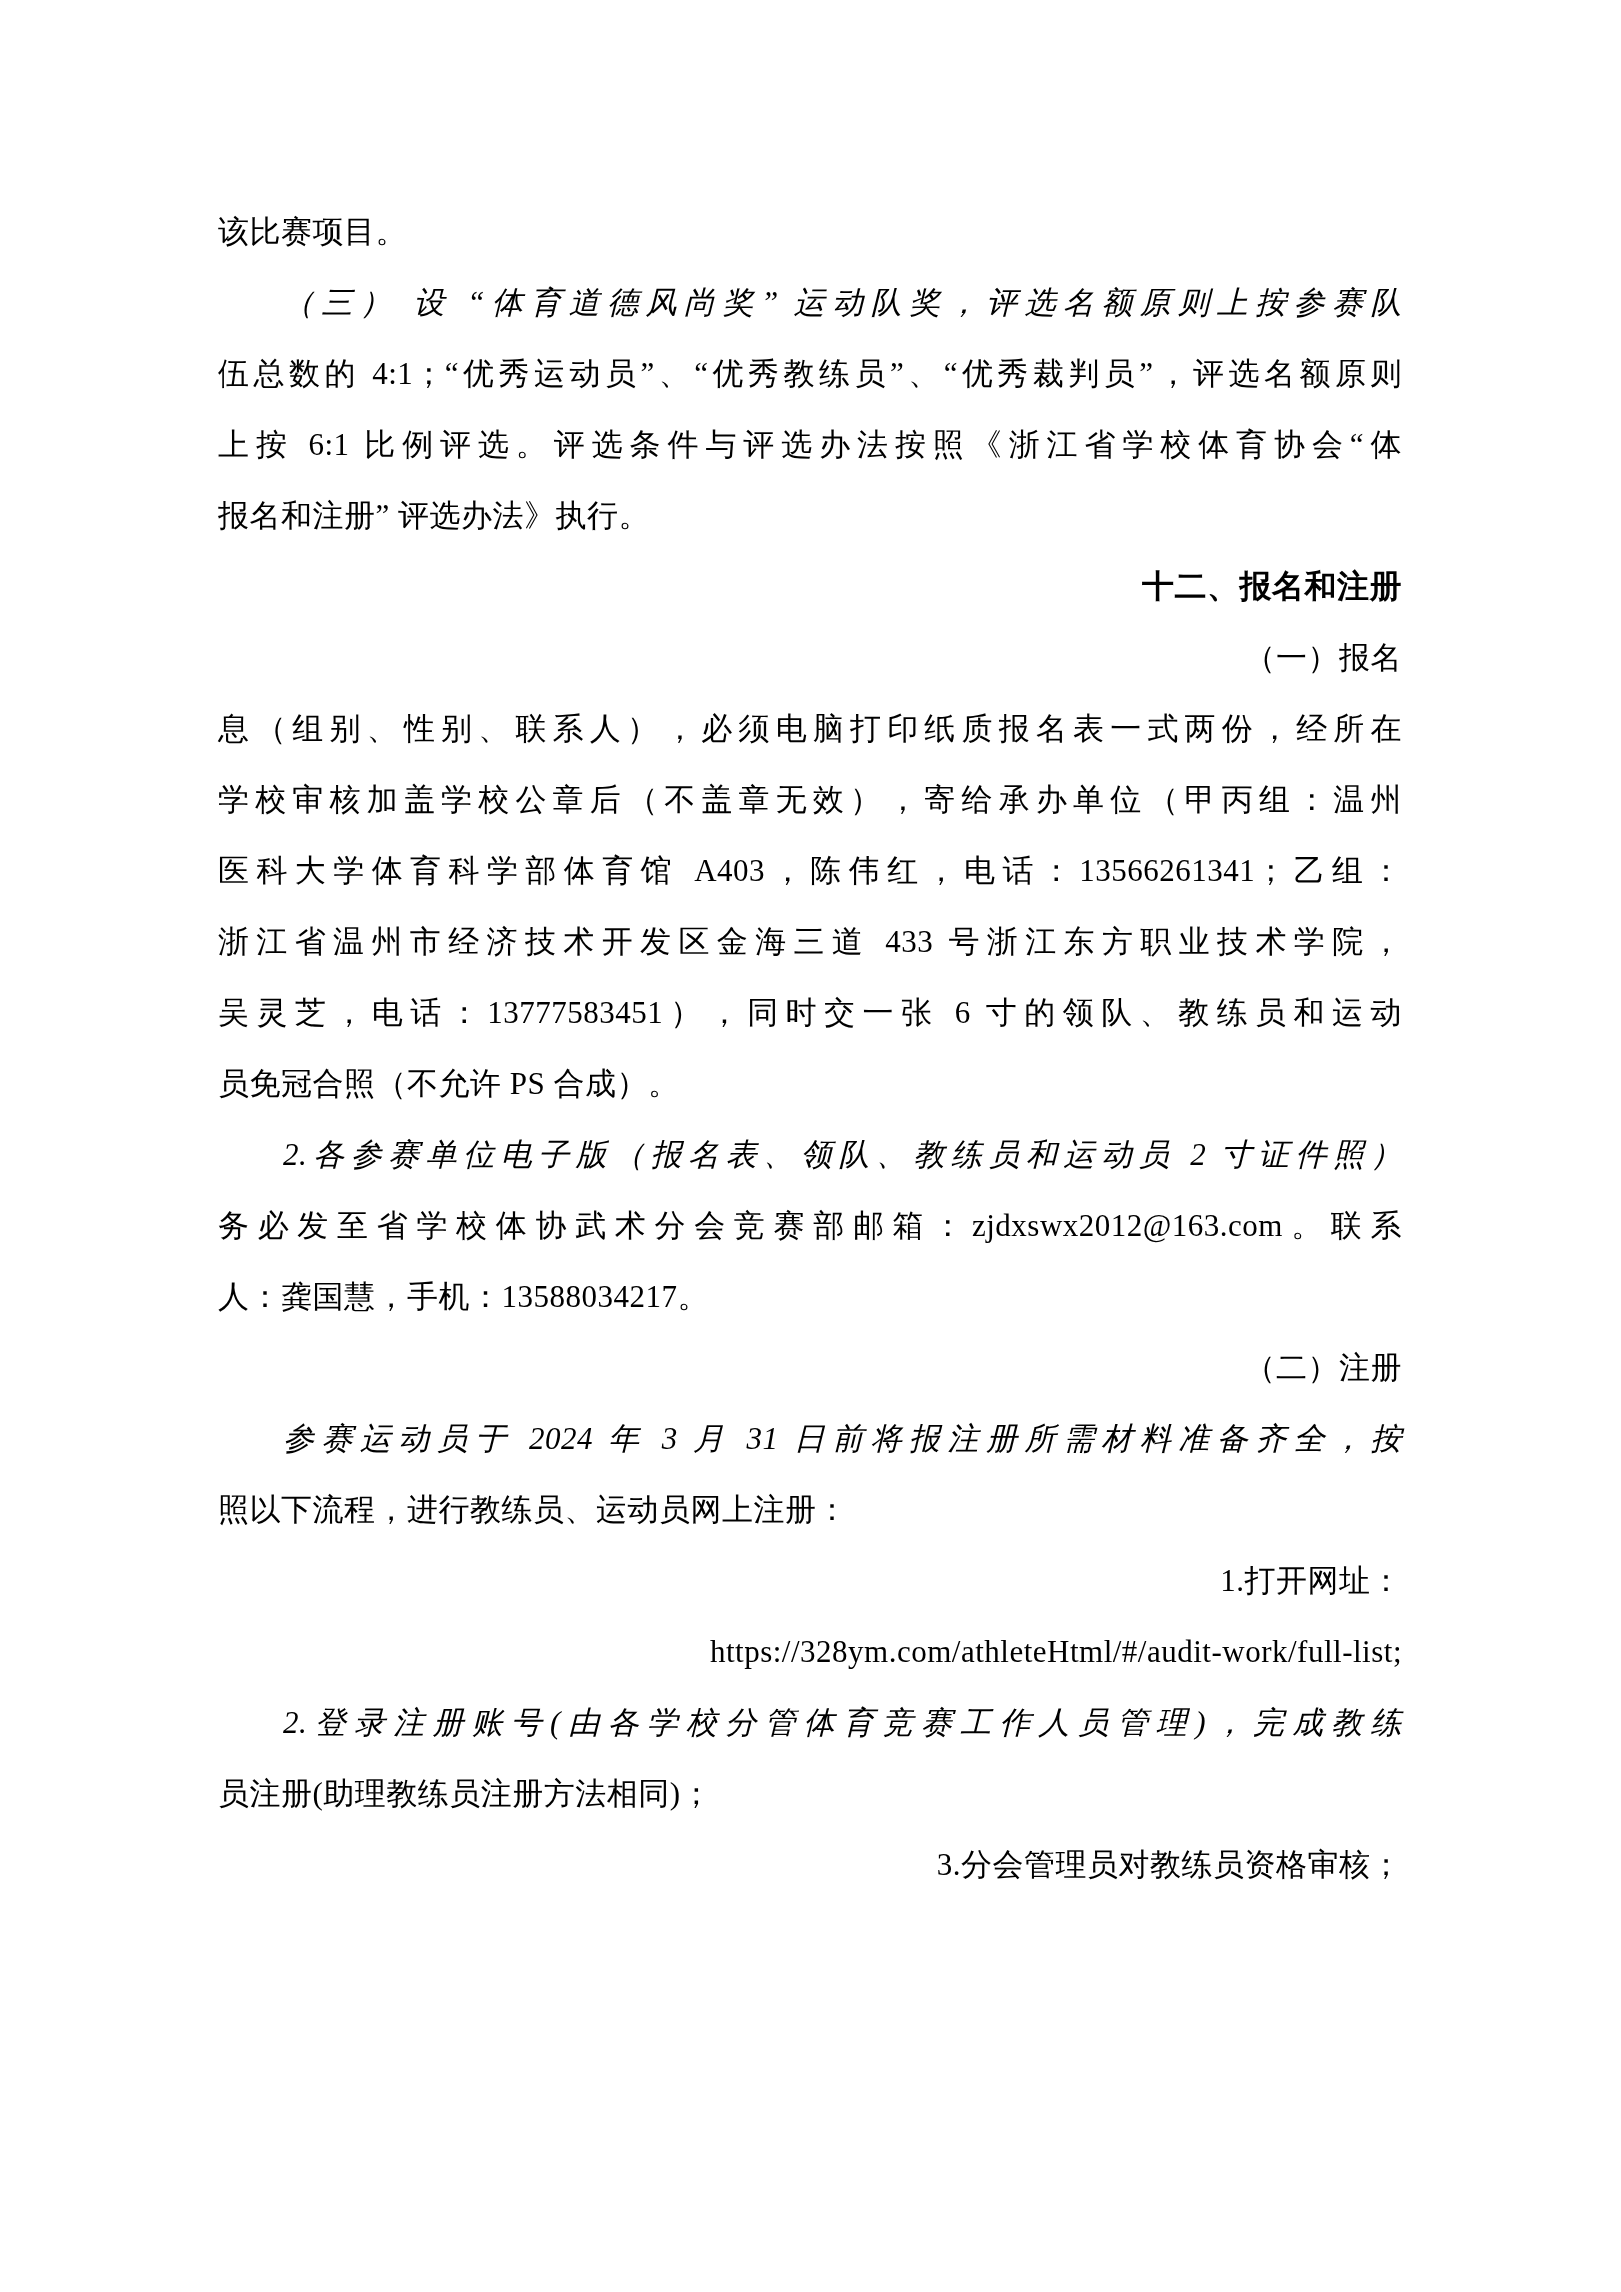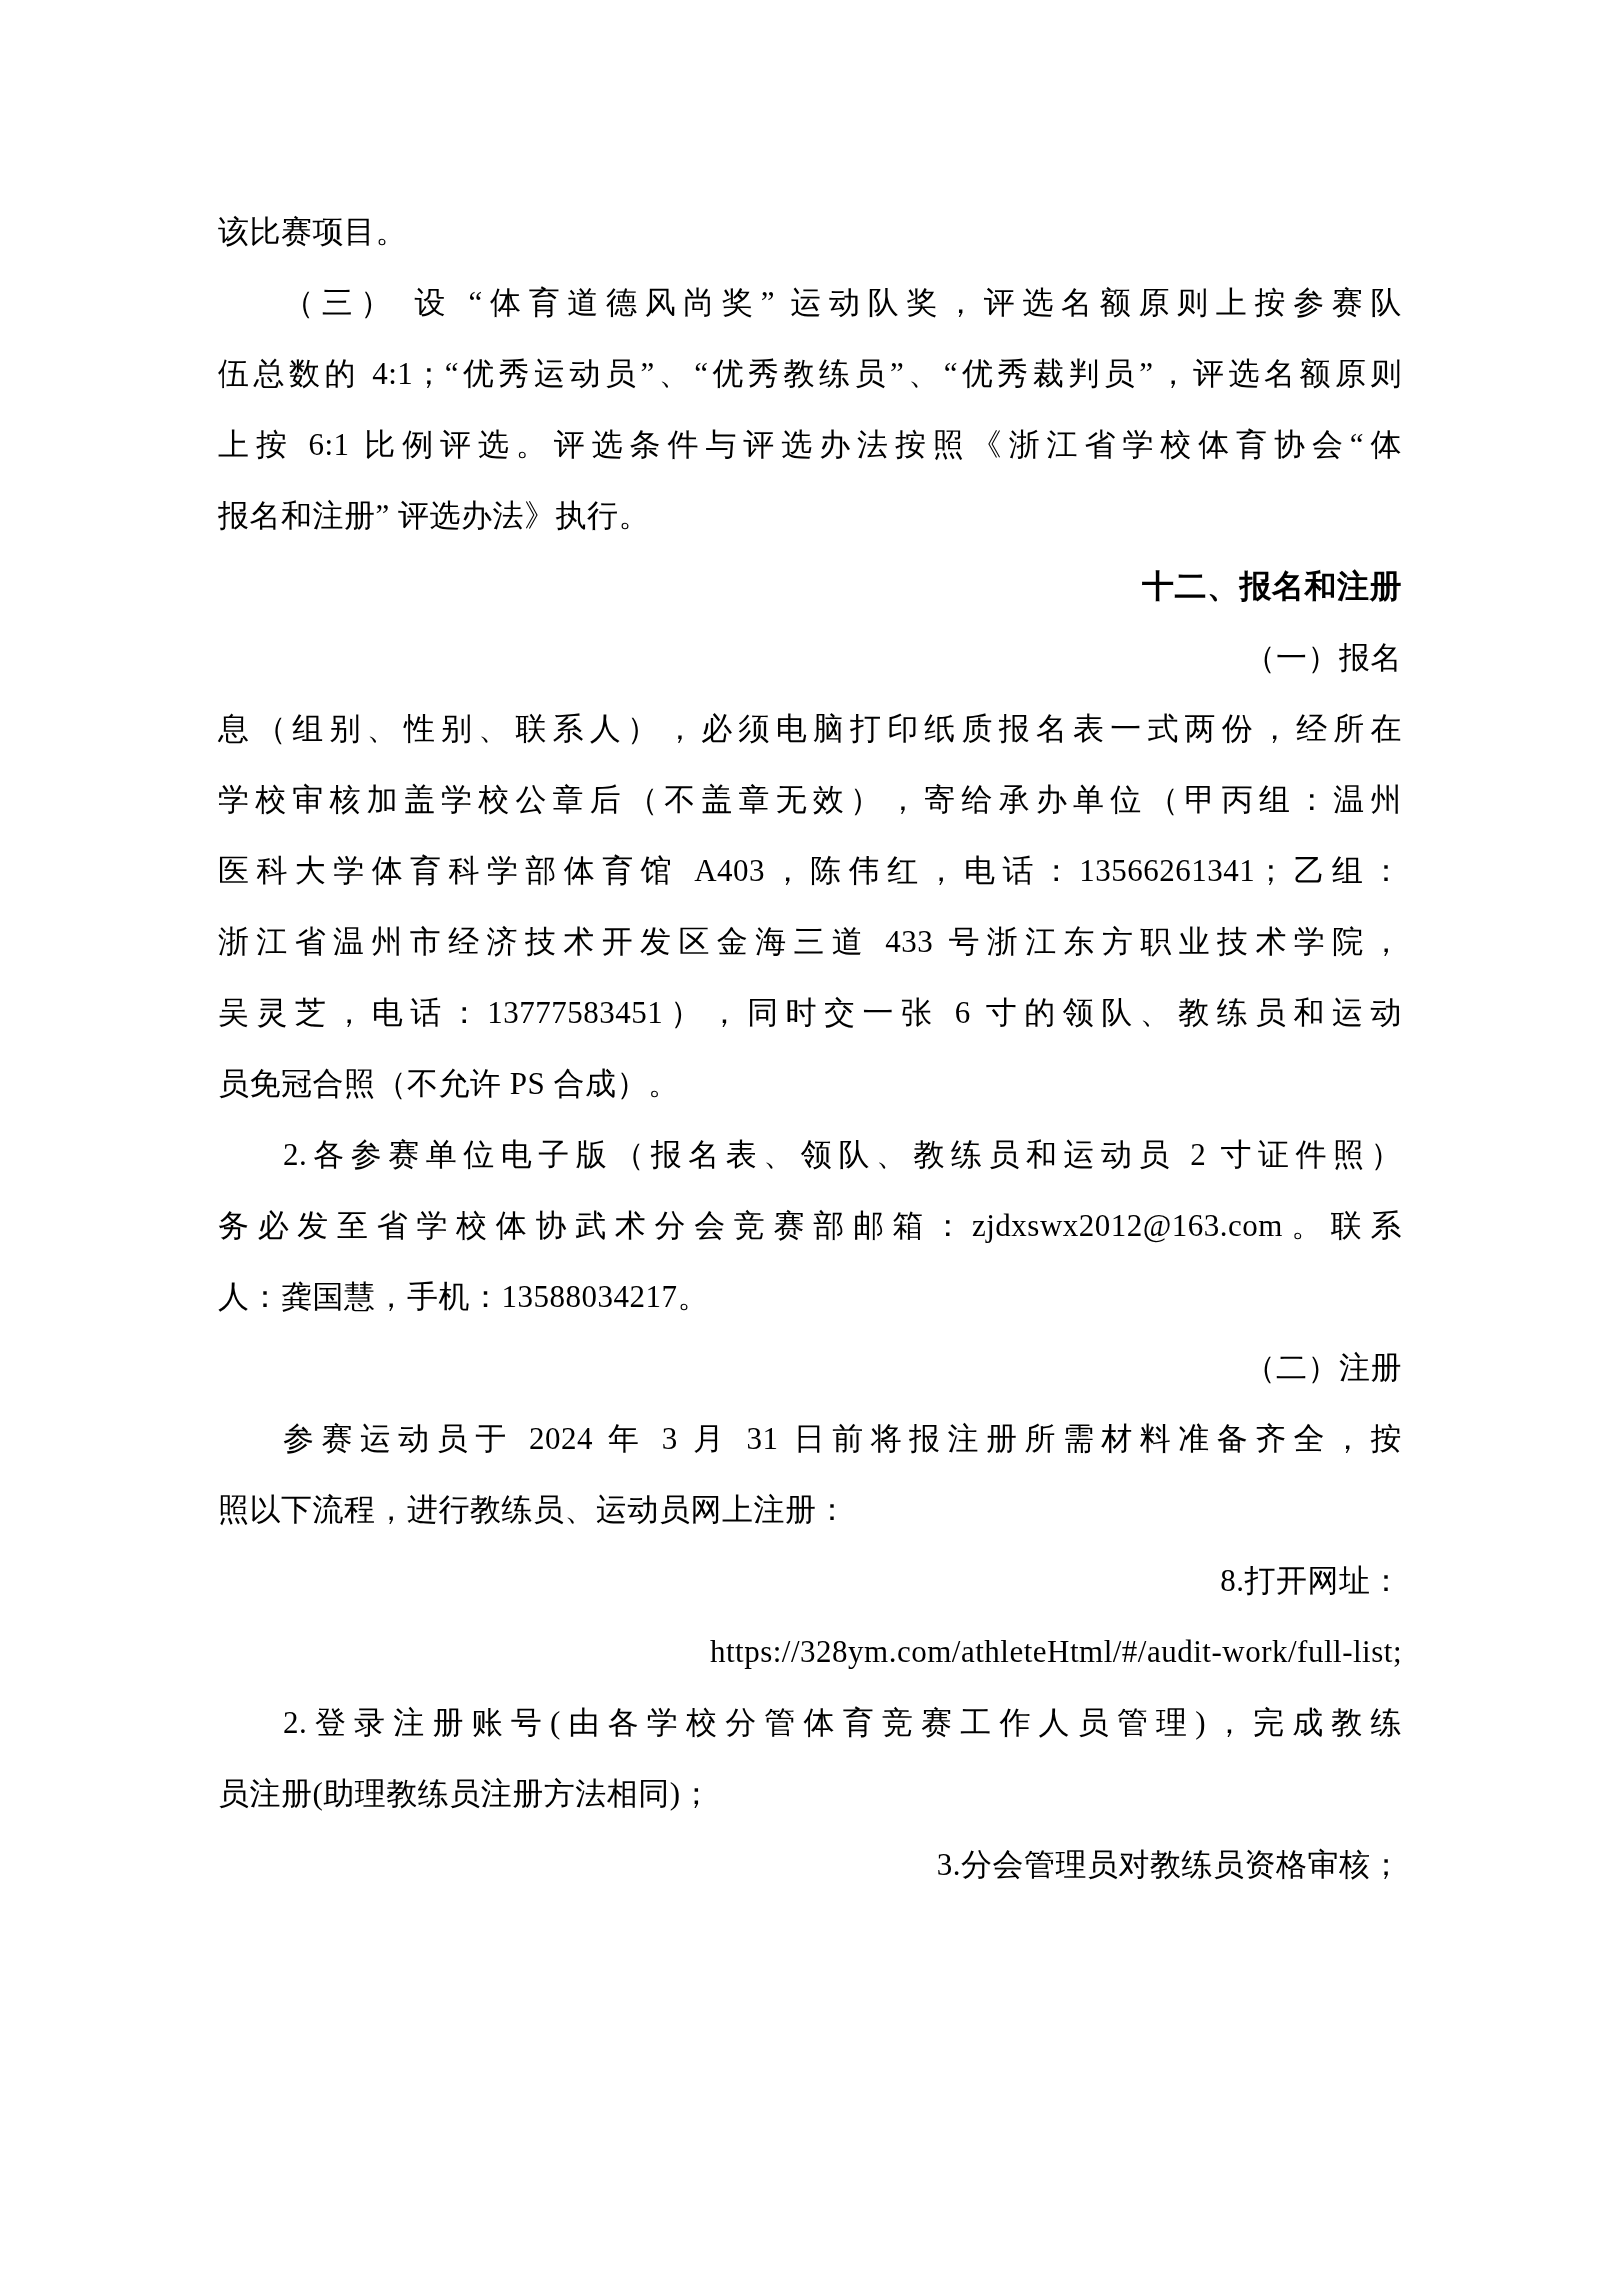--- a/index.html
+++ b/index.html
@@ -42,20 +42,21 @@
     text-align: right;
   }
   .text-line.justify {
     white-space: normal;
     text-align: justify;
     text-align-last: justify;
   }
   .text-line.justify.indent {
     padding-left: 0;
     text-indent: 65px;
+    font-style: italic;
   }
   .text-line.heading {
     font-family: "Liberation Sans", "DejaVu Sans", sans-serif;
     font-weight: 700;
     font-size: 32px;
   }
 </style>
 </head>
 <body>
 
@@ -73,20 +74,20 @@
       <div class="text-line justify">医科大学体育科学部体育馆 A403，陈伟红，电话：13566261341；乙组：</div>
       <div class="text-line justify">浙江省温州市经济技术开发区金海三道 433 号浙江东方职业技术学院，</div>
       <div class="text-line justify">吴灵芝，电话：13777583451），同时交一张 6 寸的领队、教练员和运动</div>
       <div class="text-line">员免冠合照（不允许 PS 合成）。</div>
       <div class="text-line indent justify">2.各参赛单位电子版（报名表、领队、教练员和运动员 2 寸证件照）</div>
       <div class="text-line justify">务必发至省学校体协武术分会竞赛部邮箱：zjdxswx2012@163.com。联系</div>
       <div class="text-line">人：龚国慧，手机：13588034217。</div>
       <div class="text-line indent">（二）注册</div>
       <div class="text-line indent justify">参赛运动员于 2024 年 3 月 31 日前将报注册所需材料准备齐全，按</div>
       <div class="text-line">照以下流程，进行教练员、运动员网上注册：</div>
-      <div class="text-line indent">8.打开网址：</div>
+      <div class="text-line indent">1.打开网址：</div>
       <div class="text-line indent">https://328ym.com/athleteHtml/#/audit-work/full-list;</div>
       <div class="text-line indent justify">2.登录注册账号(由各学校分管体育竞赛工作人员管理)，完成教练</div>
       <div class="text-line">员注册(助理教练员注册方法相同)；</div>
       <div class="text-line indent">3.分会管理员对教练员资格审核；</div>
     </div>
 </div>
 
 
 </body></html>

